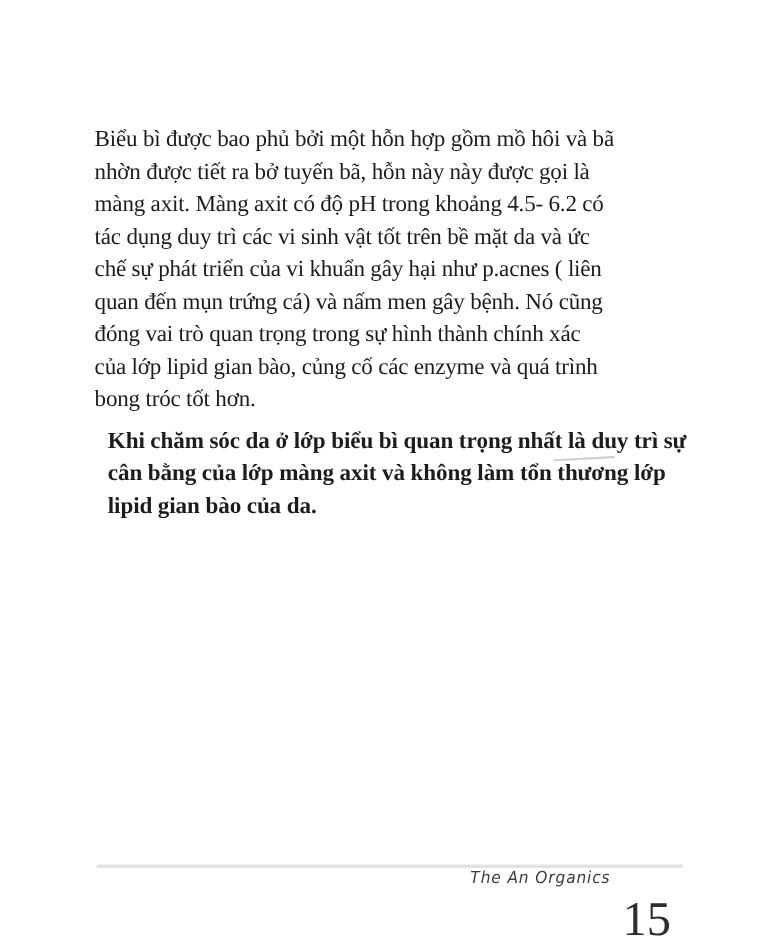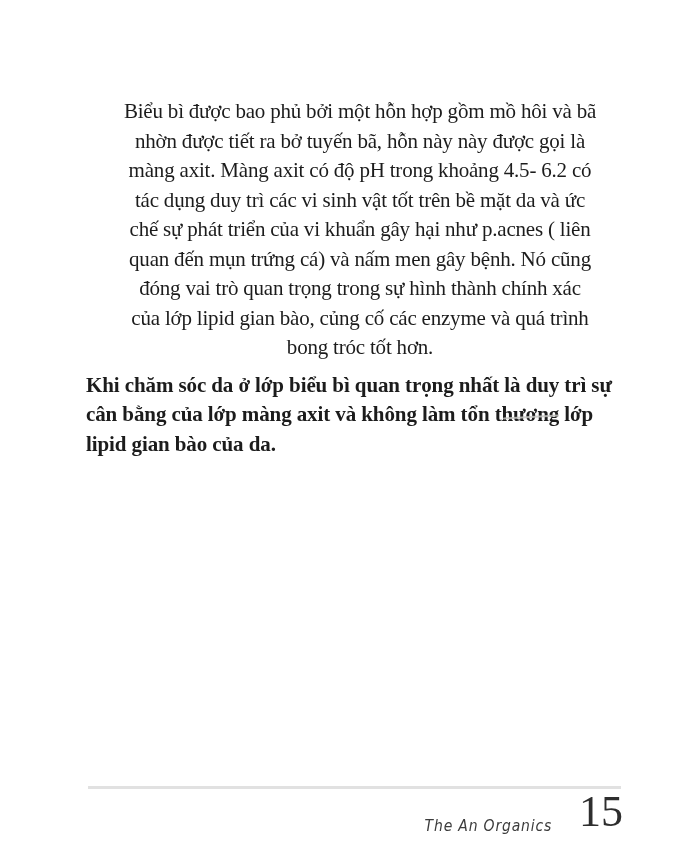--- a/index.html
+++ b/index.html
@@ -26,22 +26,22 @@
     width: 548px;
     color: #1c1c1c;
     font-size: 21px;
     line-height: 29.5px;
     letter-spacing: -0.2px;
   }
   .para {
     margin: 0;
     white-space: pre;
   }
-  .para.p2 { margin-top: 2px; text-align: center; }
-  .para.p3 { margin-top: 8px; font-weight: bold; letter-spacing: -0.1px; }
+  .para.p2 { margin-top: 17px; }
+  .para.p3 { margin-top: 8px; font-weight: bold; letter-spacing: -0.1px; margin-left: 12px; }
   .heading {
     margin: 18px 0 0 0;
     font-size: 30px;
     line-height: 34px;
     font-weight: 500;
     letter-spacing: 0.5px;
     font-family: "Liberation Serif", serif;
   }
   .para.p4 { margin-top: 26px; }
   .pen-mark {
@@ -58,41 +58,42 @@
   .footer-rule {
     position: absolute;
     left: 88px;
     top: 786px;
     width: 533px;
     height: 3px;
     background: #e1e1e1;
   }
   .footer-row {
     position: absolute;
-    right: 77px;
+    right: 90px;
     top: 790px;
     height: 44px;
     display: flex;
-    align-items: flex-end;
-    gap: 27px;
+    align-items: flex-start;
+    gap: 11px;
   }
   .brand {
     font-family: "DejaVu Sans", sans-serif;
     font-size: 14px;
     font-style: italic;
     letter-spacing: 0.8px;
     color: #3c3c3c;
     transform: scaleY(1.08);
   }
   .pagenum {
     font-family: "Liberation Serif", serif;
     font-size: 44px;
     line-height: 44px;
     font-weight: 400;
     color: #2e2e2e;
+    margin-top: 24px;
   }
 </style>
 </head>
 <body style="background: rgb(255, 255, 255);">
 
 <div class="page">
 
   <main class="content" style="color: rgb(28, 28, 28);">
 
     <p class="para p2">Biểu bì được bao phủ bởi một hỗn hợp gồm mồ hôi và bã

